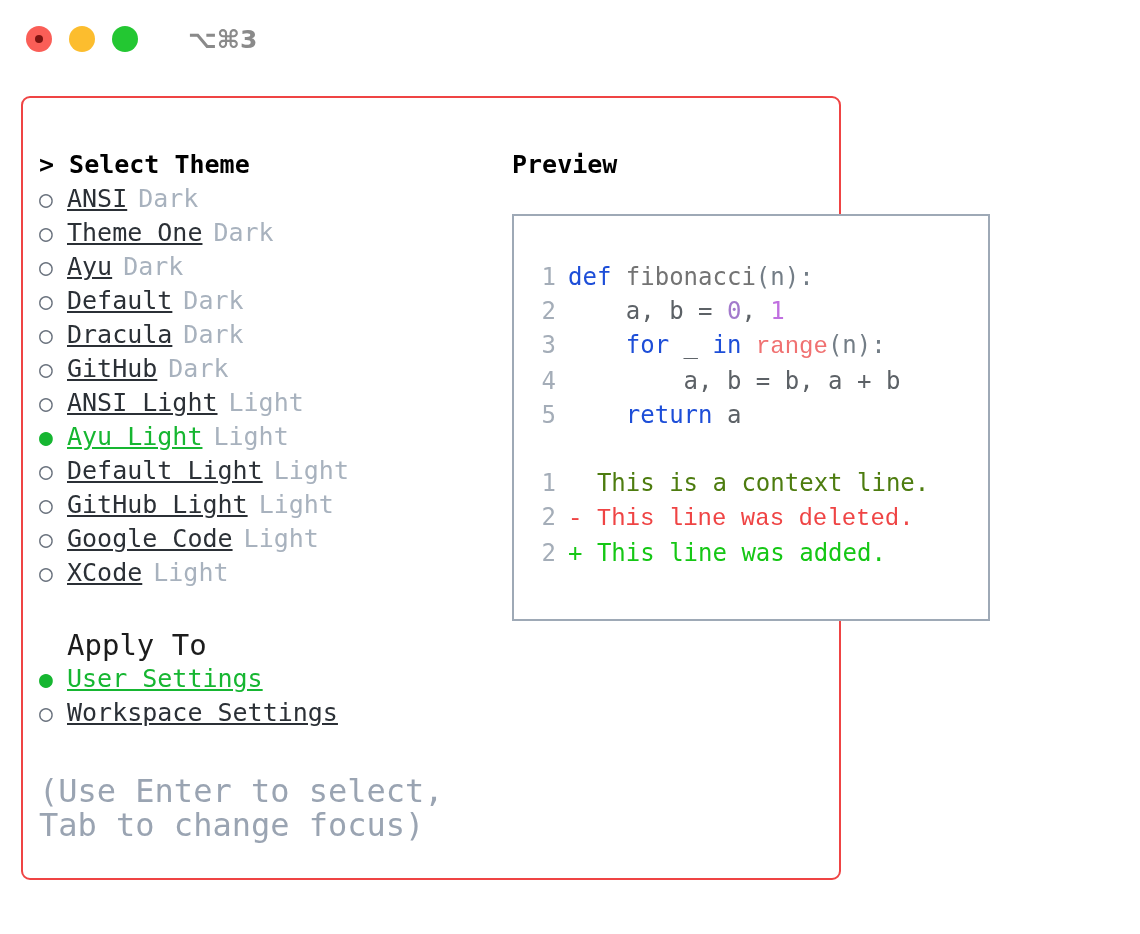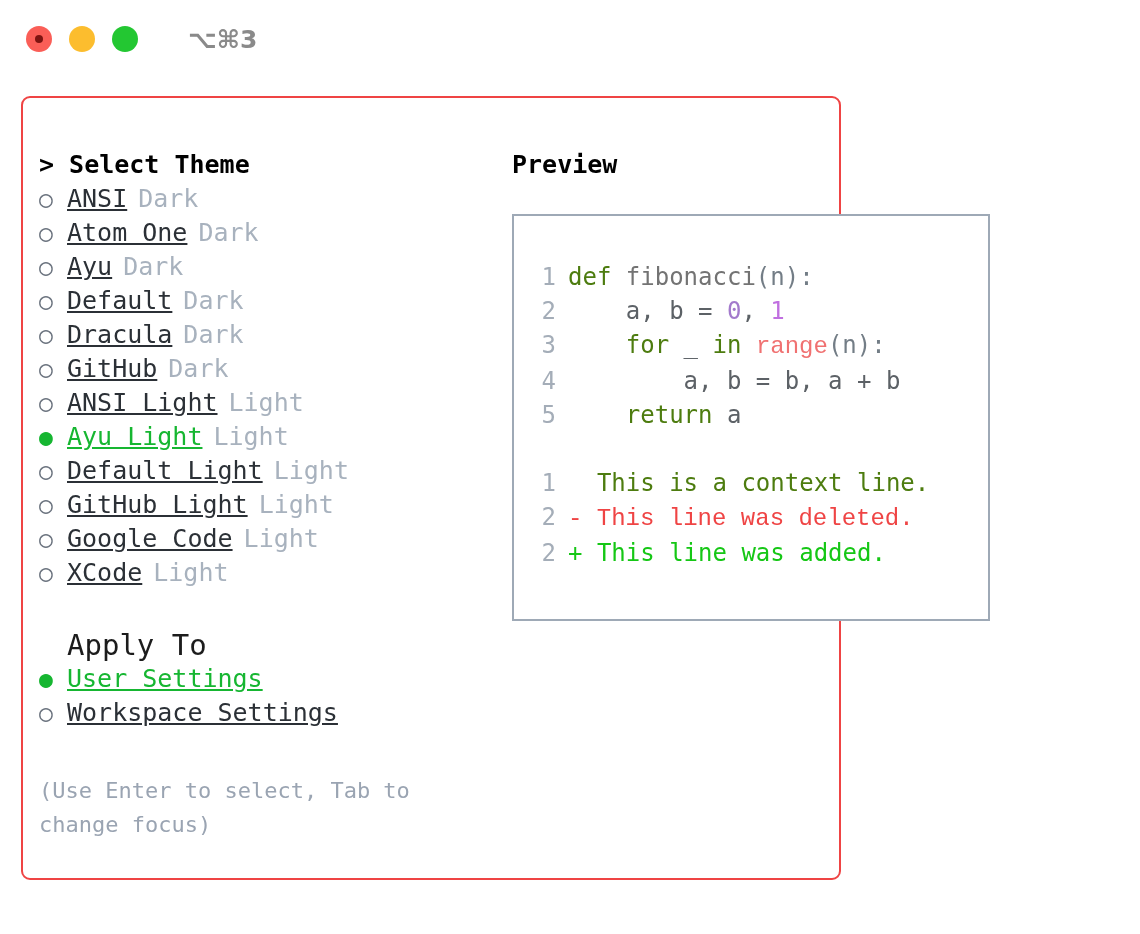--- a/index.html
+++ b/index.html
@@ -137,21 +137,21 @@
   }
   .opt-variant {
     color: #a8b2be;
     padding-left: 11px;
   }
 
   .spacer-block { height: 38px; }
 
   .hint {
     margin-top: 44px;
-    font-size: 22px;
+    font-size: 32px;
     line-height: 34px;
     color: #9aa4b2;
     width: 420px;
     white-space: pre-wrap;
   }
 
   
   .right-col {
     position: absolute;
     left: 489px;
@@ -184,21 +184,21 @@
   .lineno {
     width: 38px;
     flex: 0 0 38px;
     text-align: right;
     color: #a4adb8;
     padding-right: 12px;
     box-sizing: border-box;
   }
   .code-text { white-space: pre; }
 
-  .tok-kw    { color: #4d7c0f; }
+  .tok-kw    { color: #1d4ed8; }
   .tok-fn    { color: #737373; }
   .tok-punct { color: #737d86; }
   .tok-var   { color: #5c6166; }
   .tok-num   { color: #a37acc; }
   .tok-num2  { color: #c06fe0; }
   .tok-call  { color: #f07171; font-family: Liberation Mono, monospace; }
 
   .gap-line { height: 34px; }
 
   .diff-ctx { color: #4d7c0f; }
@@ -221,21 +221,21 @@
 
   <div class="panel">
     <div class="panel-inner">
 
       <div class="left-col">
 
         <div class="section-header">&gt; Select Theme</div>
 
         <div id="theme-items">
             <div class="opt-row"><span class="bullet">○</span><span class="opt-label">ANSI</span><span class="opt-variant">Dark</span></div>
-            <div class="opt-row"><span class="bullet">○</span><span class="opt-label">Atom One</span><span class="opt-variant">Dark</span></div>
+            <div class="opt-row"><span class="bullet">○</span><span class="opt-label">Theme One</span><span class="opt-variant">Dark</span></div>
             <div class="opt-row"><span class="bullet">○</span><span class="opt-label">Ayu</span><span class="opt-variant">Dark</span></div>
             <div class="opt-row"><span class="bullet">○</span><span class="opt-label">Default</span><span class="opt-variant">Dark</span></div>
             <div class="opt-row"><span class="bullet">○</span><span class="opt-label">Dracula</span><span class="opt-variant">Dark</span></div>
             <div class="opt-row"><span class="bullet">○</span><span class="opt-label">GitHub</span><span class="opt-variant">Dark</span></div>
             <div class="opt-row"><span class="bullet">○</span><span class="opt-label">ANSI Light</span><span class="opt-variant">Light</span></div>
             <div class="opt-row"><span class="bullet sel">●</span><span class="opt-label sel">Ayu Light</span><span class="opt-variant">Light</span></div>
             <div class="opt-row"><span class="bullet">○</span><span class="opt-label">Default Light</span><span class="opt-variant">Light</span></div>
             <div class="opt-row"><span class="bullet">○</span><span class="opt-label">GitHub Light</span><span class="opt-variant">Light</span></div>
             <div class="opt-row"><span class="bullet">○</span><span class="opt-label">Google Code</span><span class="opt-variant">Light</span></div>
             <div class="opt-row"><span class="bullet">○</span><span class="opt-label">XCode</span><span class="opt-variant">Light</span></div>

